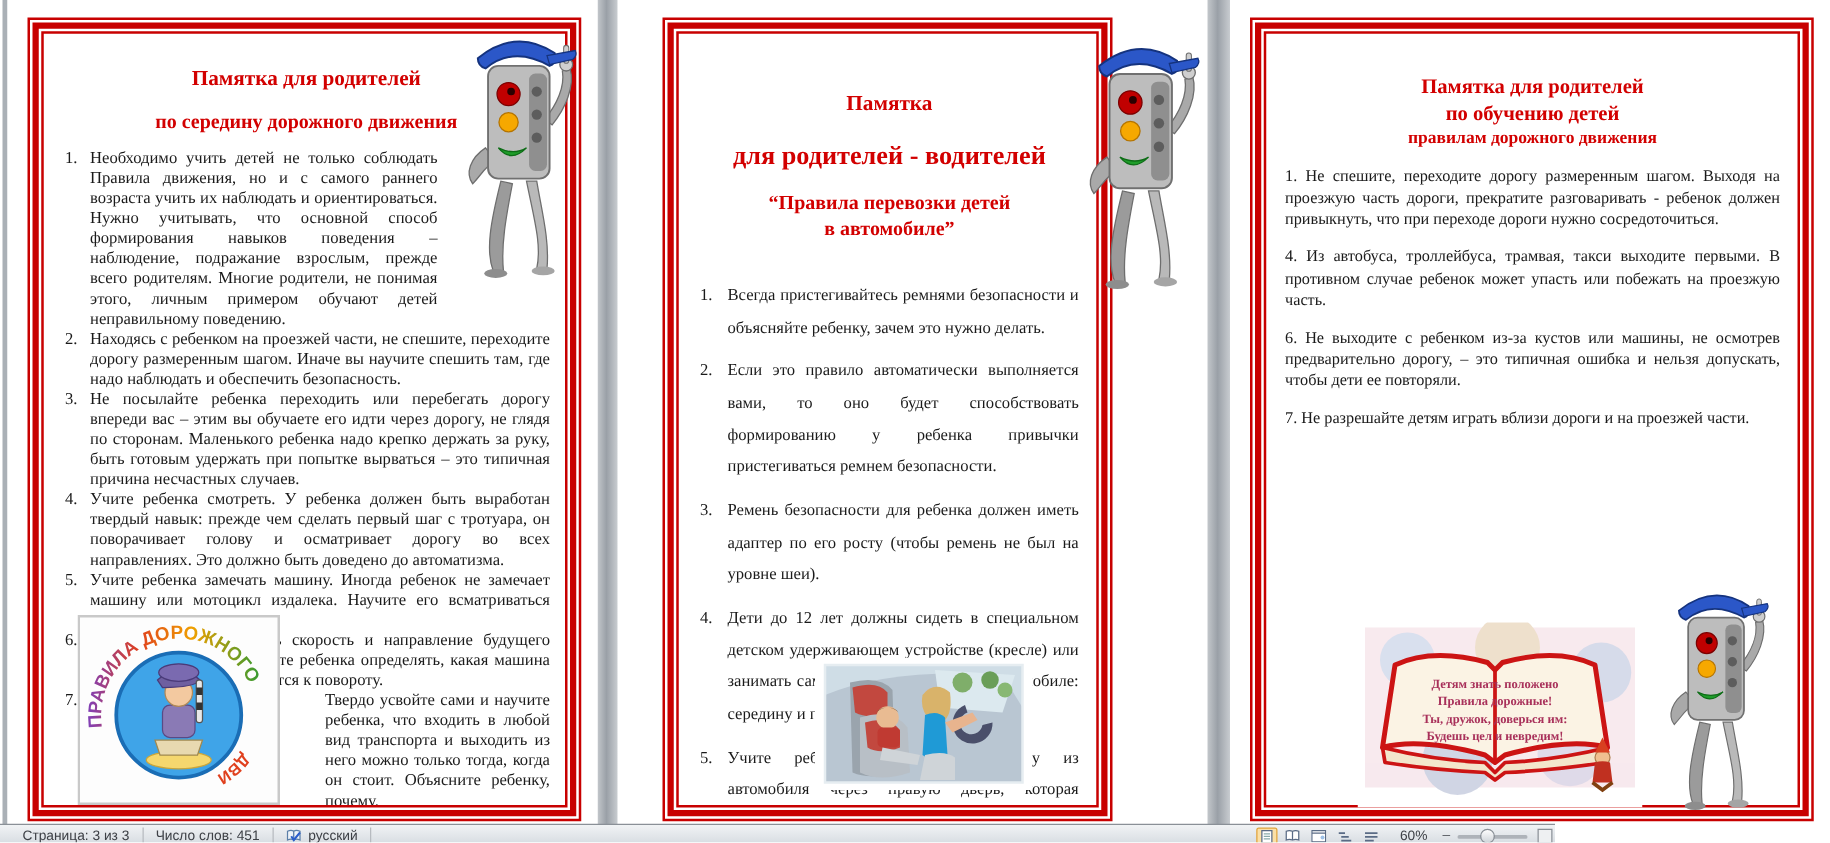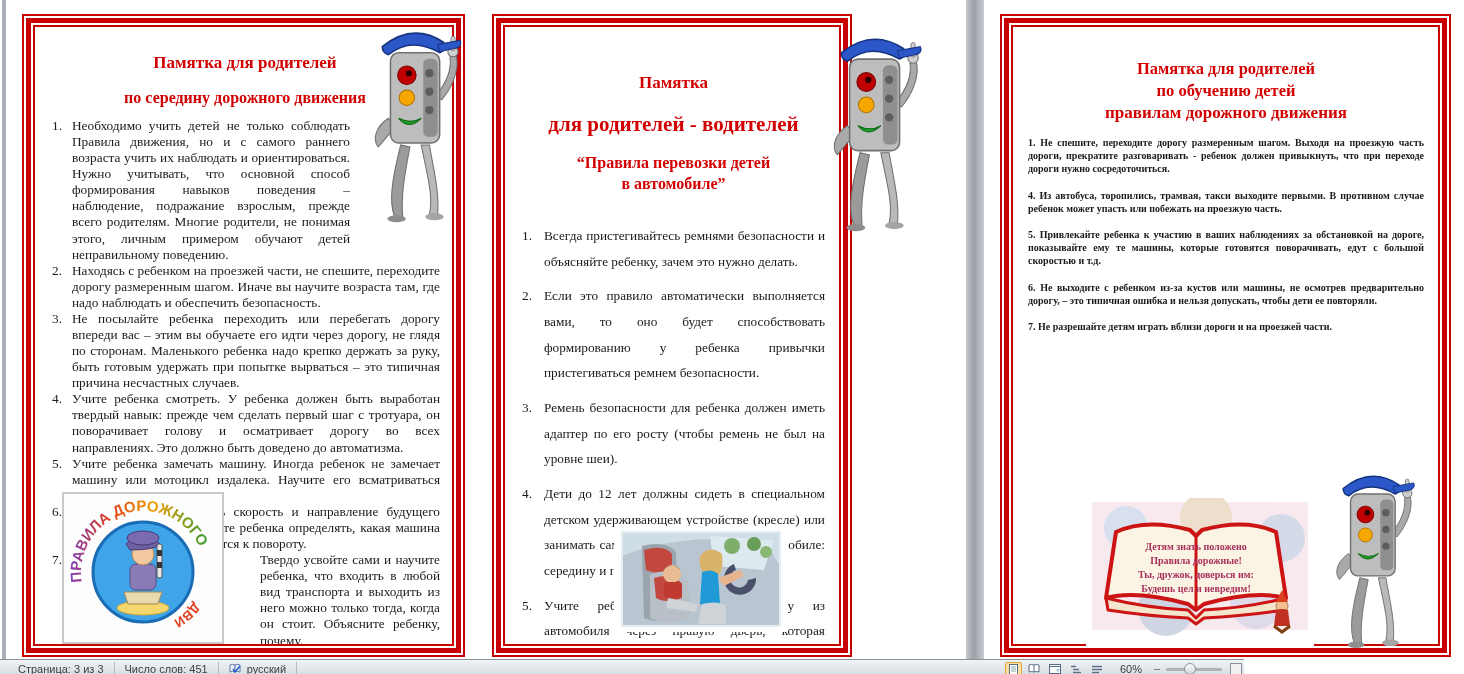--- a/index.html
+++ b/index.html
@@ -8,45 +8,45 @@
   body{ position:relative; background:#ffffff; overflow:hidden;
         font-family:"Liberation Serif","DejaVu Serif",serif; color:#1a1a1a; }
 
   .gap{ position:absolute; top:0; height:660px; background:linear-gradient(90deg,#c3c7cb,#9aa0a7 45%,#c8ccd0); }
   .win-edge{ position:absolute; left:2px; top:0; width:4px; height:660px; background:#aab0b6; }
   .gap1{ left:478px; width:16px; }
   .gap2{ left:966px; width:18px; }
 
   .page{ position:absolute; top:0; height:660px; background:#fff; }
   .page1{ left:6px;   width:472px; }
-  .page2{ left:476px; width:389px; }
+  .page2{ left:514px; width:389px; }
   .page3{ left:984px; width:480px; }
 
   .frame{ position:absolute; left:16px; right:13px; top:14px; bottom:3px; border:2px solid var(--red); }
   .frame-mid{ position:absolute; inset:2px; border:5px solid var(--red); }
   .frame-in{ position:absolute; inset:2px; border:2px solid var(--red); overflow:hidden;padding-left:20px; }
   .content{ position:absolute; inset:0; padding:10px 12px 0 15px; }
 
   .doc-title{ text-align:center; color:var(--hred); font-weight:bold; }
   .page1 .t1{ font-size:17px; margin-top:16px; }
   .page1 .t2{ font-size:16px; margin-top:16px; }
   .page2 .t1{ font-size:17px; margin-top:36px; }
   .page2 .t2{ font-size:21px; margin-top:19px; }
   .page2 .t3{ font-size:16px; margin-top:17px; }
   .page2 .t4{ font-size:16px; margin-top:3px; }
   .page3 .t1{ font-size:16.5px; margin-top:22px; }
   .page3 .t2{ font-size:16.5px; margin-top:2px; }
-  .page3 .t3{ font-size:17px; margin-top:2px; }
+  .page3 .t3{ font-size:14px; margin-top:2px; }
 
   .list{ margin-top:11px; }
   .li{ position:relative; padding-left:22px; text-align:justify; font-size:13.3px; line-height:1.21; }
   .li .num{ position:absolute; left:2px; top:0; }
   .page2 .list{ margin-top:14px; padding-right:2px; }
   .page2 .li{ line-height:1.93; margin-bottom:9px; padding-left:24px; }
-  .page3 .para{ text-align:justify; font-weight:bold; font-size:10px; line-height:1.32; margin-bottom:13px; }
+  .page3 .para{ text-align:justify; font-weight:normal; font-size:13px; line-height:1.32; margin-bottom:13px; }
   .page3 .content{ padding:10px 14px 0 15px; }
   .page3 .list{ margin-top:13px; }
 
   .wrap-spacer-r{ float:right; width:90px; height:128px; }
   .wrap-spacer-l{ float:left; width:188px; height:118px; margin-top:7px; }
 
   .abs{ position:absolute; }
 
   .statusbar{ position:absolute; left:0; top:659px; width:1244px; height:15px;
               background:linear-gradient(#f1f3f5,#d9dee3); border-top:1px solid #8a9097;
@@ -107,21 +107,21 @@
 
 <div class="page page1">
   <div class="frame">
       <div class="frame-mid">
         <div class="frame-in">
     <div class="content">
       <div class="doc-title t1">Памятка для родителей</div>
       <div class="doc-title t2">по середину дорожного движения</div>
       <div class="list">
         <div class="li"><span class="wrap-spacer-r"></span><span class="num">1.</span><span>Необходимо учить детей не только соблюдать Правила движения, но и с самого раннего возраста учить их наблюдать и ориентироваться. Нужно учитывать, что основной способ формирования навыков поведения – наблюдение, подражание взрослым, прежде всего родителям. Многие родители, не понимая этого, личным примером обучают детей неправильному поведению.</span></div>
-        <div class="li"><span class="num">2.</span><span>Находясь с ребенком на проезжей части, не спешите, переходите дорогу размеренным шагом. Иначе вы научите возраста там, где надо наблюдать и обеспечить безопасность.</span></div>
+        <div class="li"><span class="num">2.</span><span>Находясь с ребенком на проезжей части, не спешите, переходите дорогу размеренным шагом. Иначе вы научите спешить там, где надо наблюдать и обеспечить безопасность.</span></div>
         <div class="li"><span class="num">3.</span><span>Не посылайте ребенка переходить или перебегать дорогу впереди вас – этим вы обучаете его идти через дорогу, не глядя по сторонам. Маленького ребенка надо крепко держать за руку, быть готовым удержать при попытке вырваться – это типичная причина несчастных случаев.</span></div>
         <div class="li"><span class="num">4.</span><span>Учите ребенка смотреть. У ребенка должен быть выработан твердый навык: прежде чем сделать первый шаг с тротуара, он поворачивает голову и осматривает дорогу во всех направлениях. Это должно быть доведено до автоматизма.</span></div>
         <div class="li"><span class="num">5.</span><span>Учите ребенка замечать машину. Иногда ребенок не замечает машину или мотоцикл издалека. Научите его всматриваться вдаль.</span></div>
         <div class="li"><span class="num">6.</span><span>Учите ребенка оценивать скорость и направление будущего движения машины. Научите ребенка определять, какая  машина едет прямо, а какая готовится к повороту.</span></div>
         <div class="li"><span class="wrap-spacer-l"></span><span class="num">7.</span><span>Твердо усвойте сами и научите ребенка, что входить в любой вид транспорта и выходить из него можно только тогда, когда он стоит. Объясните ребенку, почему.</span></div>
       </div>
     </div>
   </div>
       </div>
     </div>
@@ -207,22 +207,21 @@
 <div class="page page3">
   <div class="frame">
       <div class="frame-mid">
         <div class="frame-in">
     <div class="content">
       <div class="doc-title t1">Памятка  для родителей</div>
       <div class="doc-title t2">по обучению детей</div>
       <div class="doc-title t3">правилам дорожного движения</div>
       <div class="list">
         <div class="para"><span>1.</span> <span>Не спешите, переходите дорогу размеренным шагом. Выходя на проезжую часть дороги,  прекратите разговаривать - ребенок должен привыкнуть, что при переходе дороги нужно сосредоточиться.</span></div>
-        <div class="para"><span>4.</span> <span>Из автобуса, торопились, трамвая, такси выходите первыми. В противном случае ребенок может упасть или побежать на проезжую часть.</span></div>
-        <div class="para"><span>5.</span> <span>Привлекайте ребенка к участию в ваших наблюдениях за обстановкой на дороге, показывайте ему те машины, которые готовятся поворачивать, едут с большой скоростью и т.д.</span></div>
+        <div class="para"><span>4.</span> <span>Из автобуса, троллейбуса, трамвая, такси выходите первыми. В противном случае ребенок может упасть или побежать на проезжую часть.</span></div>
         <div class="para"><span>6.</span> <span>Не выходите с ребенком из-за кустов или машины, не осмотрев предварительно дорогу, – это типичная ошибка и нельзя допускать, чтобы дети ее повторяли.</span></div>
         <div class="para"><span>7.</span> <span>Не разрешайте детям играть вблизи дороги и на проезжей части.</span></div>
       </div>
     </div>
   </div>
       </div>
     </div>
 
   <svg class="abs" style="left:102px;top:498px" width="228" height="148" viewBox="0 0 228 148">
     <rect width="228" height="148" fill="#ffffff"></rect>

